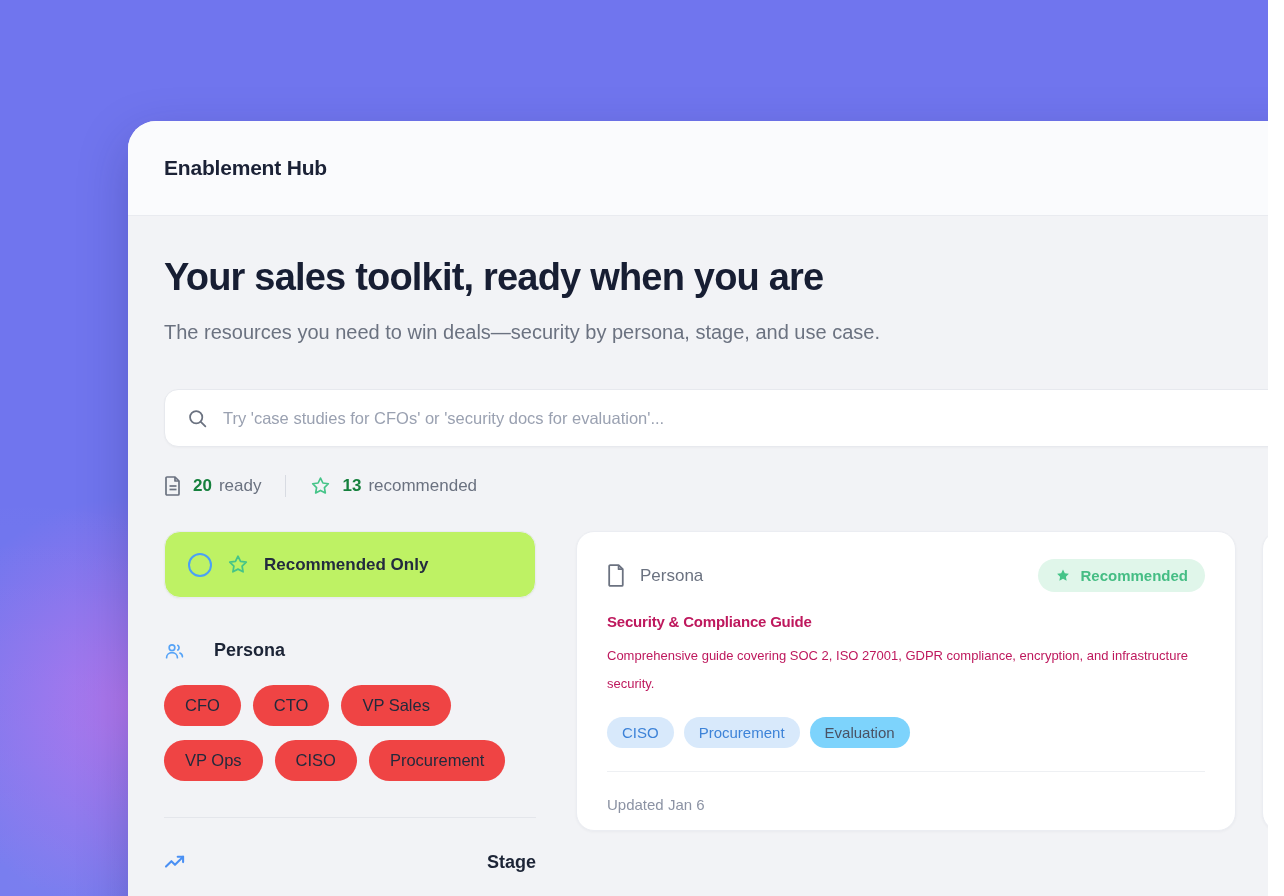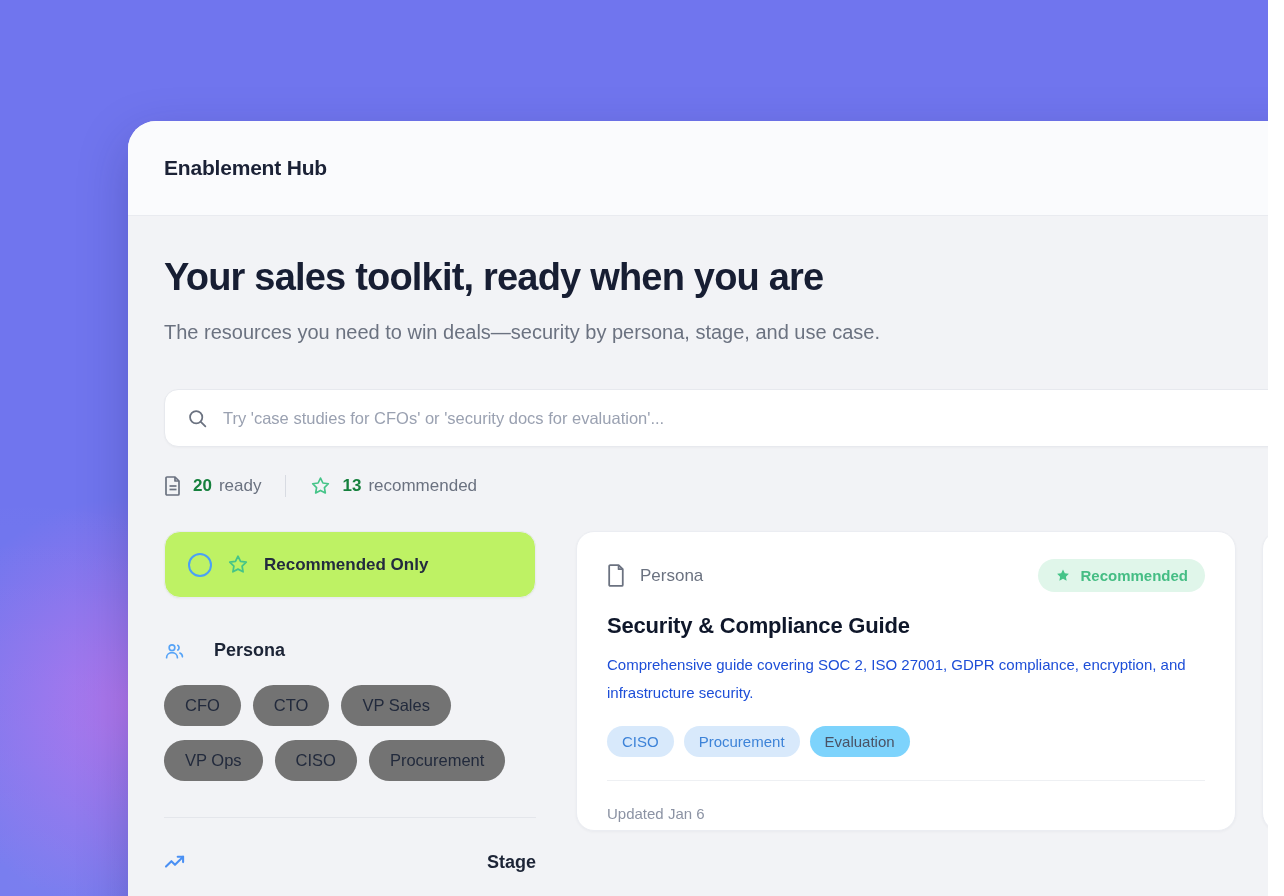--- a/index.html
+++ b/index.html
@@ -102,21 +102,21 @@
 
   .section-head {
     margin-top: 42px;
     display: flex; align-items: center; gap: 29px;
     font-size: 18px; font-weight: 700; color: #1c2436;
   }
   .section-head.stage-head { margin-top: 34px; justify-content: space-between; }
 
   .chip-list { margin-top: 24px; display: flex; flex-wrap: wrap; gap: 14px 12px; }
   .chip {
-    background: #737373;
+    background: #ef4444;
     border-radius: 999px;
     padding: 11px 21px;
     font-size: 16.5px; font-weight: 500; color: #222a3c;
     cursor: pointer;
   }
 
   .sidebar-divider { margin-top: 36px; border: none; border-top: 1px solid #e4e6eb; }
 
   
   .card-list { display: flex; gap: 26px; }
@@ -130,22 +130,22 @@
     box-shadow: 0 1px 3px rgba(16,24,40,0.04);
   }
   .card-top { display: flex; align-items: center; justify-content: space-between; }
   .card-type { display: flex; align-items: center; gap: 14px; font-size: 17px; color: #6b7280; }
   .rec-badge {
     display: flex; align-items: center; gap: 9px;
     background: #e0f6ea; color: #45bd84;
     border-radius: 999px; padding: 8px 17px;
     font-size: 15px; font-weight: 700;
   }
-  .card-title { margin-top: 21px; font-size: 22px; font-weight: 700; color: #0f172a; letter-spacing: -0.2px; }
-  .card-desc { margin-top: 12px; font-size: 15px; line-height: 28px; color: #1d4ed8; max-width: 590px; }
+  .card-title { margin-top: 21px; font-size: 15px; font-weight: 700; color: #be185d; letter-spacing: -0.2px; }
+  .card-desc { margin-top: 12px; font-size: 13px; line-height: 28px; color: #be185d; max-width: 590px; }
   .tag-list { margin-top: 19px; display: flex; gap: 10px; }
   .tag { border-radius: 999px; padding: 7px 15px; font-size: 15px; font-weight: 500; cursor: pointer; }
   .tag.blue { background: #d8e9fb; color: #3d83d8; }
   .tag.gray { background: #7dd3fc; color: #4a5264; }
   .card-footer {
     margin-top: 23px;
     border-top: 1px solid #eef0f3;
     padding-top: 24px;
     font-size: 15px; color: #8c93a4;
   }

